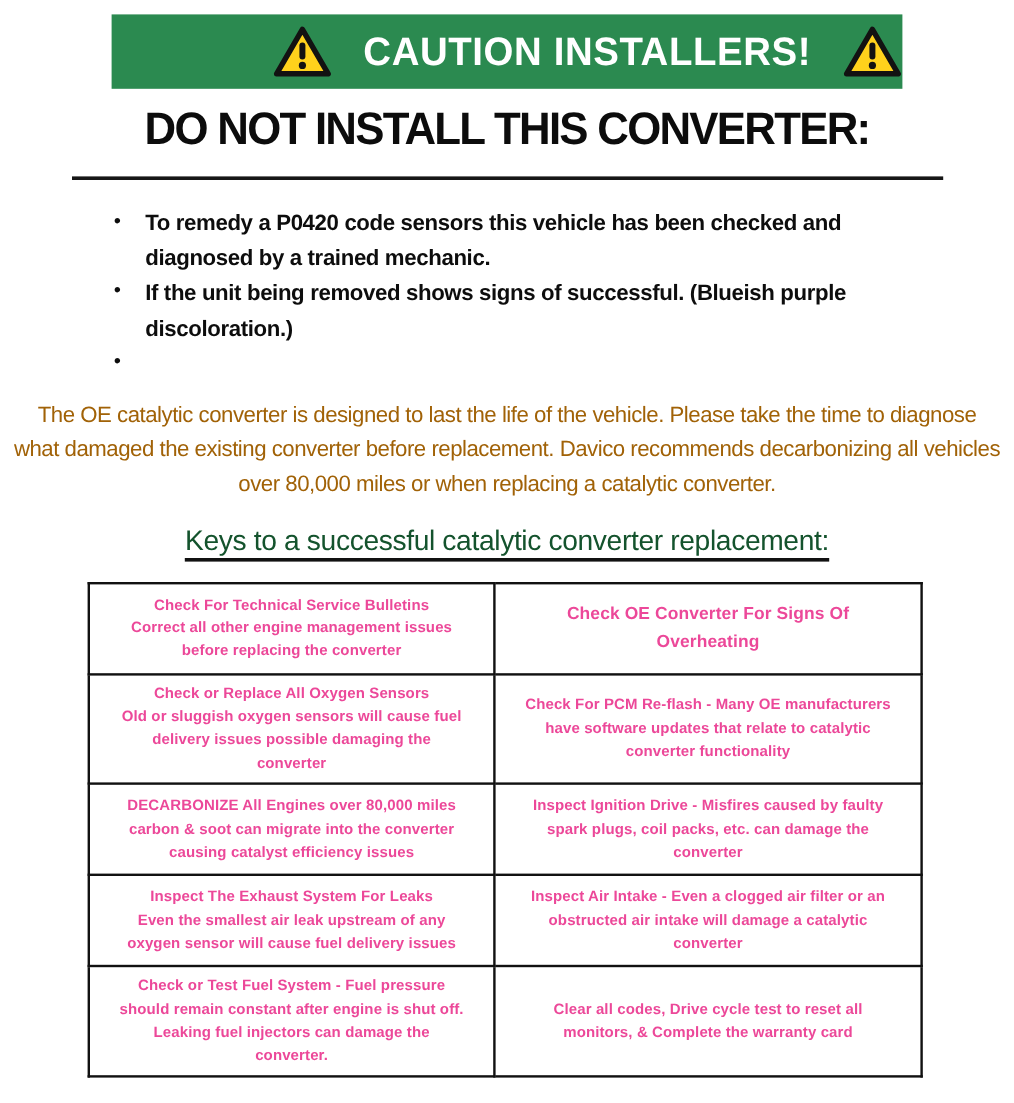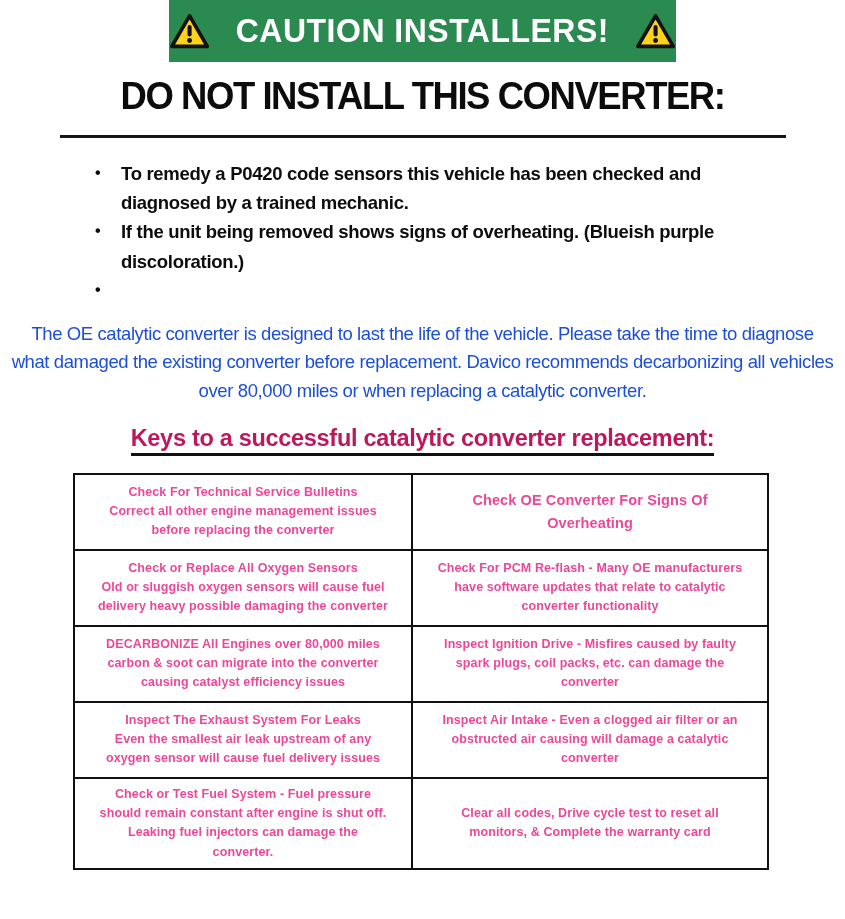--- a/index.html
+++ b/index.html
@@ -8,23 +8,23 @@
     width: 845px;
     height: 919px;
     overflow: hidden;
     font-family: "Liberation Sans", sans-serif;
     color: #111111;
   }
   .page { width: 845px; height: 919px; position: relative; }
 
   
   .banner {
-    width: 507px;
+    width: 659px;
     height: 62px;
-    margin: 0 auto;
+    margin: 12px auto;
     background: #2b8a50;
     display: flex;
     align-items: center;
     justify-content: flex-end;
     gap: 20px;
   }
   .banner h1 {
     color: #ffffff;
     font-size: 33px;
     font-weight: bold;
@@ -76,32 +76,32 @@
   }
 
   
   .para {
     margin: 15px auto 0 auto;
     width: 824px;
     text-align: center;
     font-size: 18.5px;
     letter-spacing: -0.4px;
     line-height: 1.55;
-    color: #1d4ed8;
+    color: #a16207;
     white-space: pre-line;
   }
 
   
   .keys-heading-wrap { text-align: center; margin-top: 19px; }
   .keys-heading {
     display: inline-block;
     font-size: 23.5px;
-    font-weight: bold;
+    font-weight: normal;
     letter-spacing: -0.3px;
-    color: #be185d;
+    color: #14532d;
     border-bottom: 3px solid #111111;
     padding-bottom: 1px;
   }
 
   
   .keys-table {
     border-collapse: collapse;
     margin: 17px 0 0 73px;
     width: 694px;
     table-layout: fixed;
@@ -150,21 +150,21 @@
 
   <hr class="divider">
 
   <ul class="bullets">
     <li>
       <span class="dot">•</span>
       <span>To remedy a P0420 code sensors this vehicle has been checked and diagnosed by a trained mechanic.</span>
     </li>
     <li>
       <span class="dot">•</span>
-      <span>If the unit being removed shows signs of overheating. (Blueish purple discoloration.)</span>
+      <span>If the unit being removed shows signs of successful. (Blueish purple discoloration.)</span>
     </li>
     <li>
       <span class="dot">•</span>
     </li>
   </ul>
 
   <p class="para">The OE catalytic converter is designed to last the life of the vehicle. Please take the time to diagnose what damaged the existing converter before replacement. Davico recommends decarbonizing all vehicles over 80,000 miles or when replacing a catalytic converter.</p>
 
   <div class="keys-heading-wrap">
     <h3 class="keys-heading">Keys to a successful catalytic converter replacement:</h3>
@@ -176,31 +176,31 @@
         <col class="c-right">
       </colgroup>
     <tbody>
       <tr>
         <td>Check For Technical Service Bulletins
 Correct all other engine management issues before replacing the converter</td>
         <td class="lg">Check OE Converter For Signs Of Overheating</td>
       </tr>
       <tr>
         <td>Check or Replace All Oxygen Sensors
-Old or sluggish oxygen sensors will cause fuel delivery heavy possible damaging the converter</td>
+Old or sluggish oxygen sensors will cause fuel delivery issues possible damaging the converter</td>
         <td>Check For PCM Re-flash - Many OE manufacturers have software updates that relate to catalytic converter functionality</td>
       </tr>
       <tr>
         <td>DECARBONIZE All Engines over 80,000 miles carbon &amp; soot can migrate into the converter causing catalyst efficiency issues</td>
         <td>Inspect Ignition Drive - Misfires caused by faulty spark plugs, coil packs, etc. can damage the converter</td>
       </tr>
       <tr>
         <td>Inspect The Exhaust System For Leaks
 Even the smallest air leak upstream of any oxygen sensor will cause fuel delivery issues</td>
-        <td>Inspect Air Intake - Even a clogged air filter or an obstructed air causing will damage a catalytic converter</td>
+        <td>Inspect Air Intake - Even a clogged air filter or an obstructed air intake will damage a catalytic converter</td>
       </tr>
       <tr>
         <td>Check or Test Fuel System - Fuel pressure should remain constant after engine is shut off.  Leaking fuel injectors can damage the converter.</td>
         <td>Clear all codes,  Drive cycle test to reset all monitors, &amp; Complete the warranty card</td>
       </tr>
     </tbody>
   </table>
 
 </div>
 

